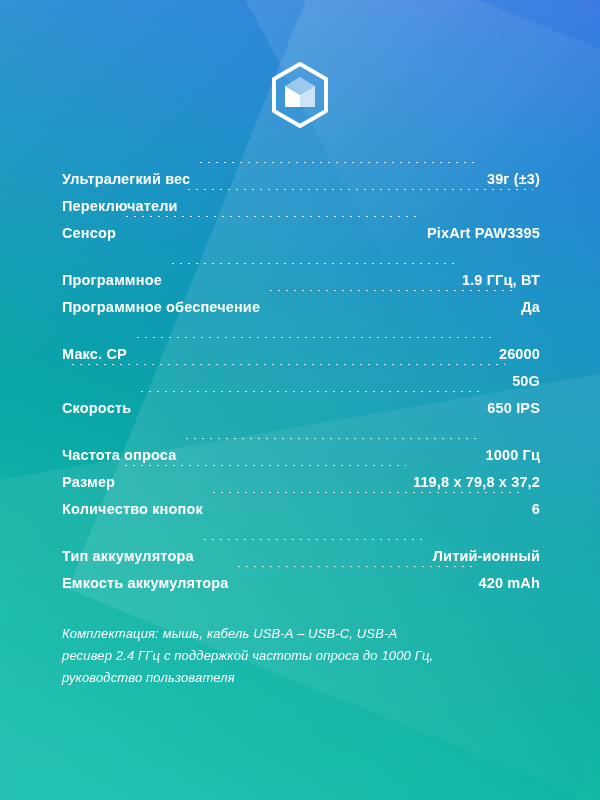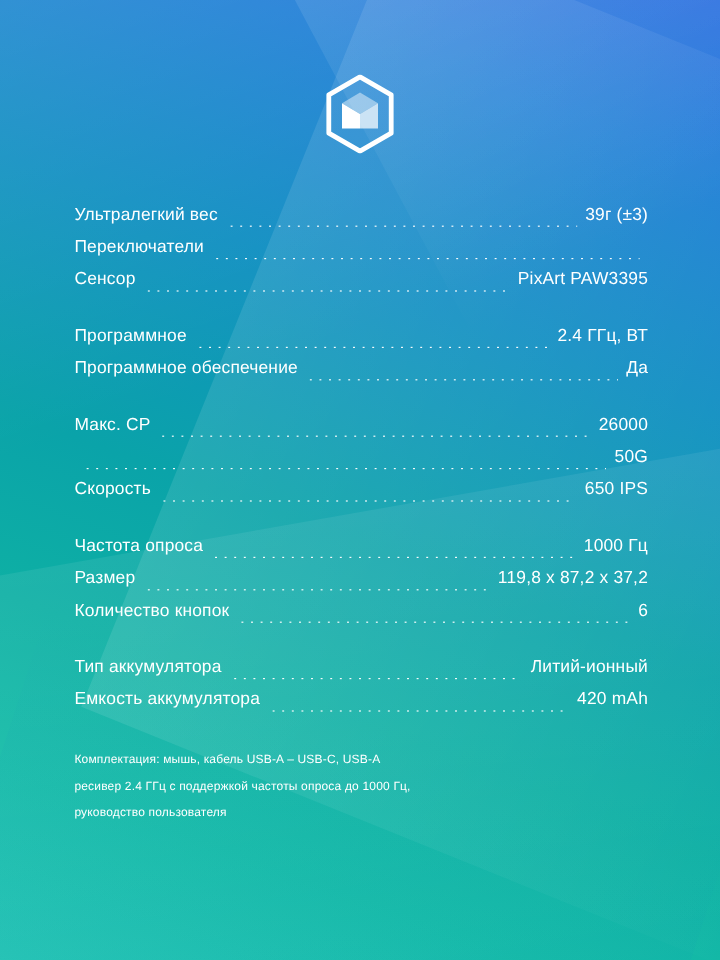--- a/index.html
+++ b/index.html
@@ -81,25 +81,26 @@
 
   .group {
     margin-bottom: 20px;
   }
   .group:last-of-type {
     margin-bottom: 0;
   }
 
   .row {
     display: flex;
-    align-items: flex-end;
+    align-items: flex-start;
     font-size: 14.5px;
     line-height: 27px;
     letter-spacing: 0.15px;
     white-space: nowrap;
+    font-weight: bold;
   }
   .row .label {
     flex: 0 0 auto;
   }
   .row .dots {
     flex: 1 1 auto;
     margin: 0 7px;
     overflow: hidden;
     height: 1px;
     position: relative;
@@ -110,26 +111,27 @@
     background-position: 0 0;
     opacity: 0.95;
   }
   .row .value {
     flex: 0 0 auto;
     text-align: right;
   }
 
   .footnote {
     margin-top: 26px;
-    font-size: 10px;
+    font-size: 13px;
     line-height: 22px;
     letter-spacing: 0.15px;
     color: #ffffff;
     white-space: pre-line;
     max-width: 470px;
+    font-style: italic;
   }
 </style>
 </head>
 <body>
 
 <div class="page">
   <div class="sweep sweep-1"></div>
   <div class="sweep sweep-2"></div>
   <div class="sweep sweep-3"></div>
   <div class="sweep sweep-4"></div>
@@ -159,21 +161,21 @@
         <span class="label">Сенсор</span>
         <span class="dots"></span>
         <span class="value">PixArt PAW3395</span>
       </div>
     </div>
 
     <div class="group">
       <div class="row">
         <span class="label">Программное</span>
         <span class="dots"></span>
-        <span class="value">2.4 ГГц, ВТ</span>
+        <span class="value">1.9 ГГц, ВТ</span>
       </div>
       <div class="row">
         <span class="label">Программное обеспечение</span>
         <span class="dots"></span>
         <span class="value">Да</span>
       </div>
     </div>
 
     <div class="group">
       <div class="row">
@@ -194,21 +196,21 @@
 
     <div class="group">
       <div class="row">
         <span class="label">Частота опроса</span>
         <span class="dots"></span>
         <span class="value">1000 Гц</span>
       </div>
       <div class="row">
         <span class="label">Размер</span>
         <span class="dots"></span>
-        <span class="value">119,8 x 87,2 x 37,2</span>
+        <span class="value">119,8 x 79,8 x 37,2</span>
       </div>
       <div class="row">
         <span class="label">Количество кнопок</span>
         <span class="dots"></span>
         <span class="value">6</span>
       </div>
     </div>
 
     <div class="group">
       <div class="row">

